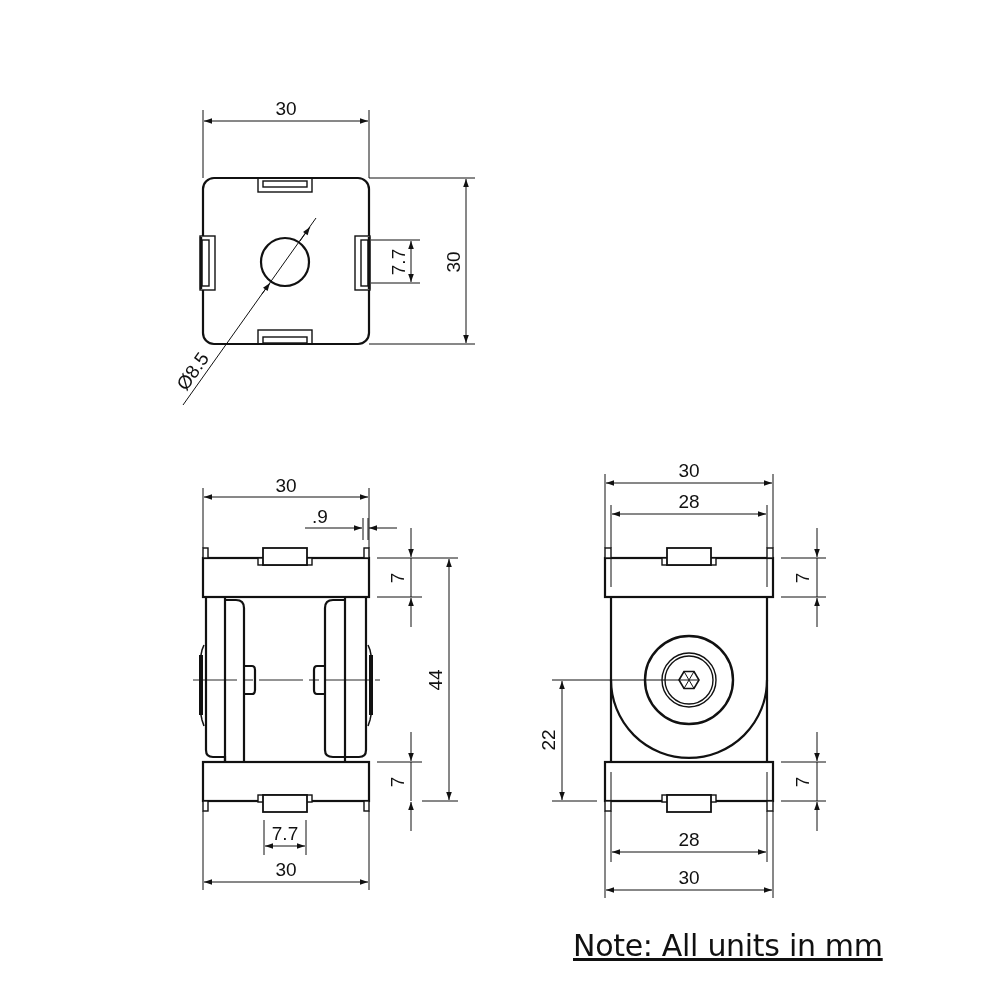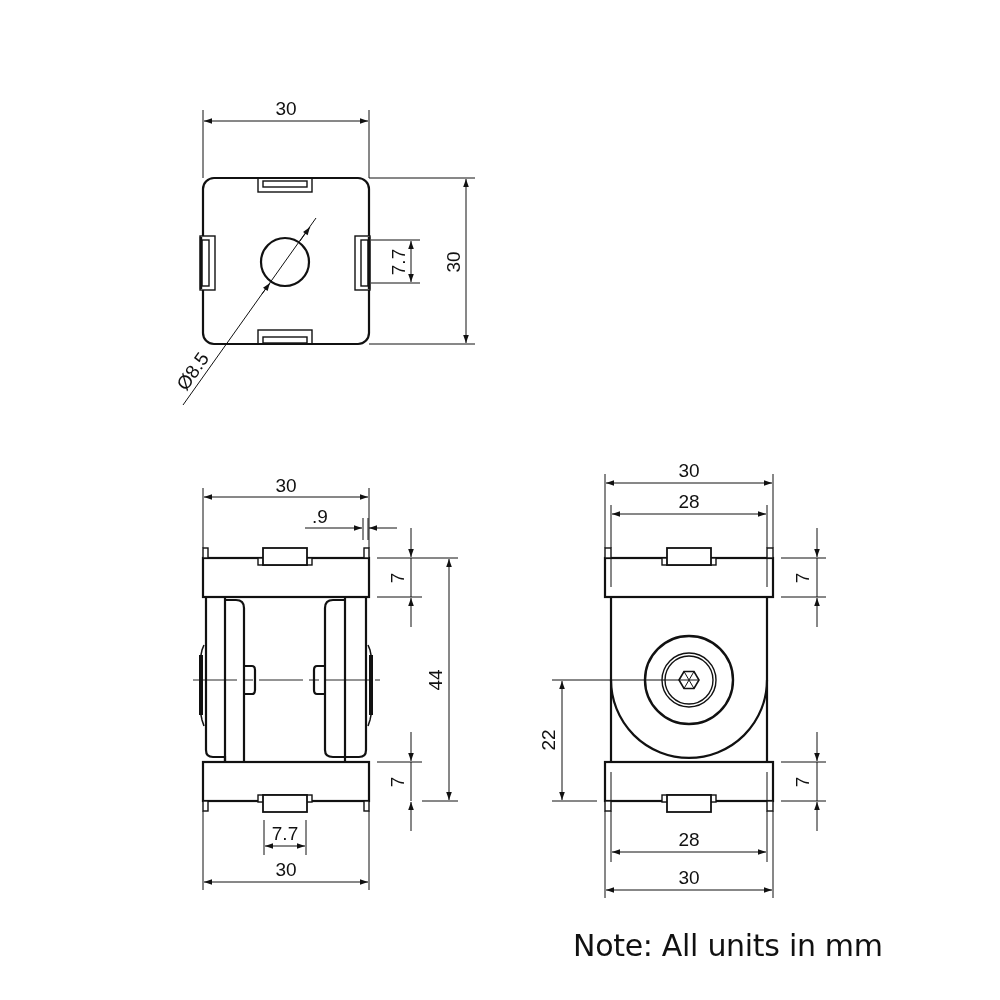--- a/index.html
+++ b/index.html
@@ -1,19 +1,19 @@
 <!DOCTYPE html>
 <html><head>
 <meta charset="utf-8">
 <style>
   html, body { margin: 0; padding: 0; background: #ffffff; }
   body { width: 1000px; height: 1000px; position: relative; overflow: hidden; }
   #drawing { position: absolute; left: 0; top: 0; width: 1000px; height: 1000px; }
   .dim-text { font-family: "Liberation Sans", "DejaVu Sans", sans-serif; font-size: 19px; fill: #111; }
-  .note { position: absolute; left: 573px; top: 928px; font-family: "DejaVu Sans", "Liberation Sans", sans-serif; font-size: 30px; color: #111; letter-spacing: -0.3px; }
+  .note { position: absolute; left: 573px; top: 928px; font-family: "DejaVu Sans", "Liberation Sans", sans-serif; font-size: 30px; color: #111; letter-spacing: -0.3px; text-decoration: underline; }
   .thick { stroke: #111; stroke-width: 2.2; fill: none; }
   .thin { stroke: #111; stroke-width: 1; fill: none; }
   .med { stroke: #111; stroke-width: 1.5; fill: none; }
 </style>
 </head>
 <body>
 
 <svg id="drawing" viewBox="0 0 1000 1000" xmlns="http://www.w3.org/2000/svg">
   <defs>
     <marker id="arr" viewBox="0 0 10 10" refX="10" refY="5" markerWidth="14" markerHeight="8" orient="auto-start-reverse" markerUnits="userSpaceOnUse">

